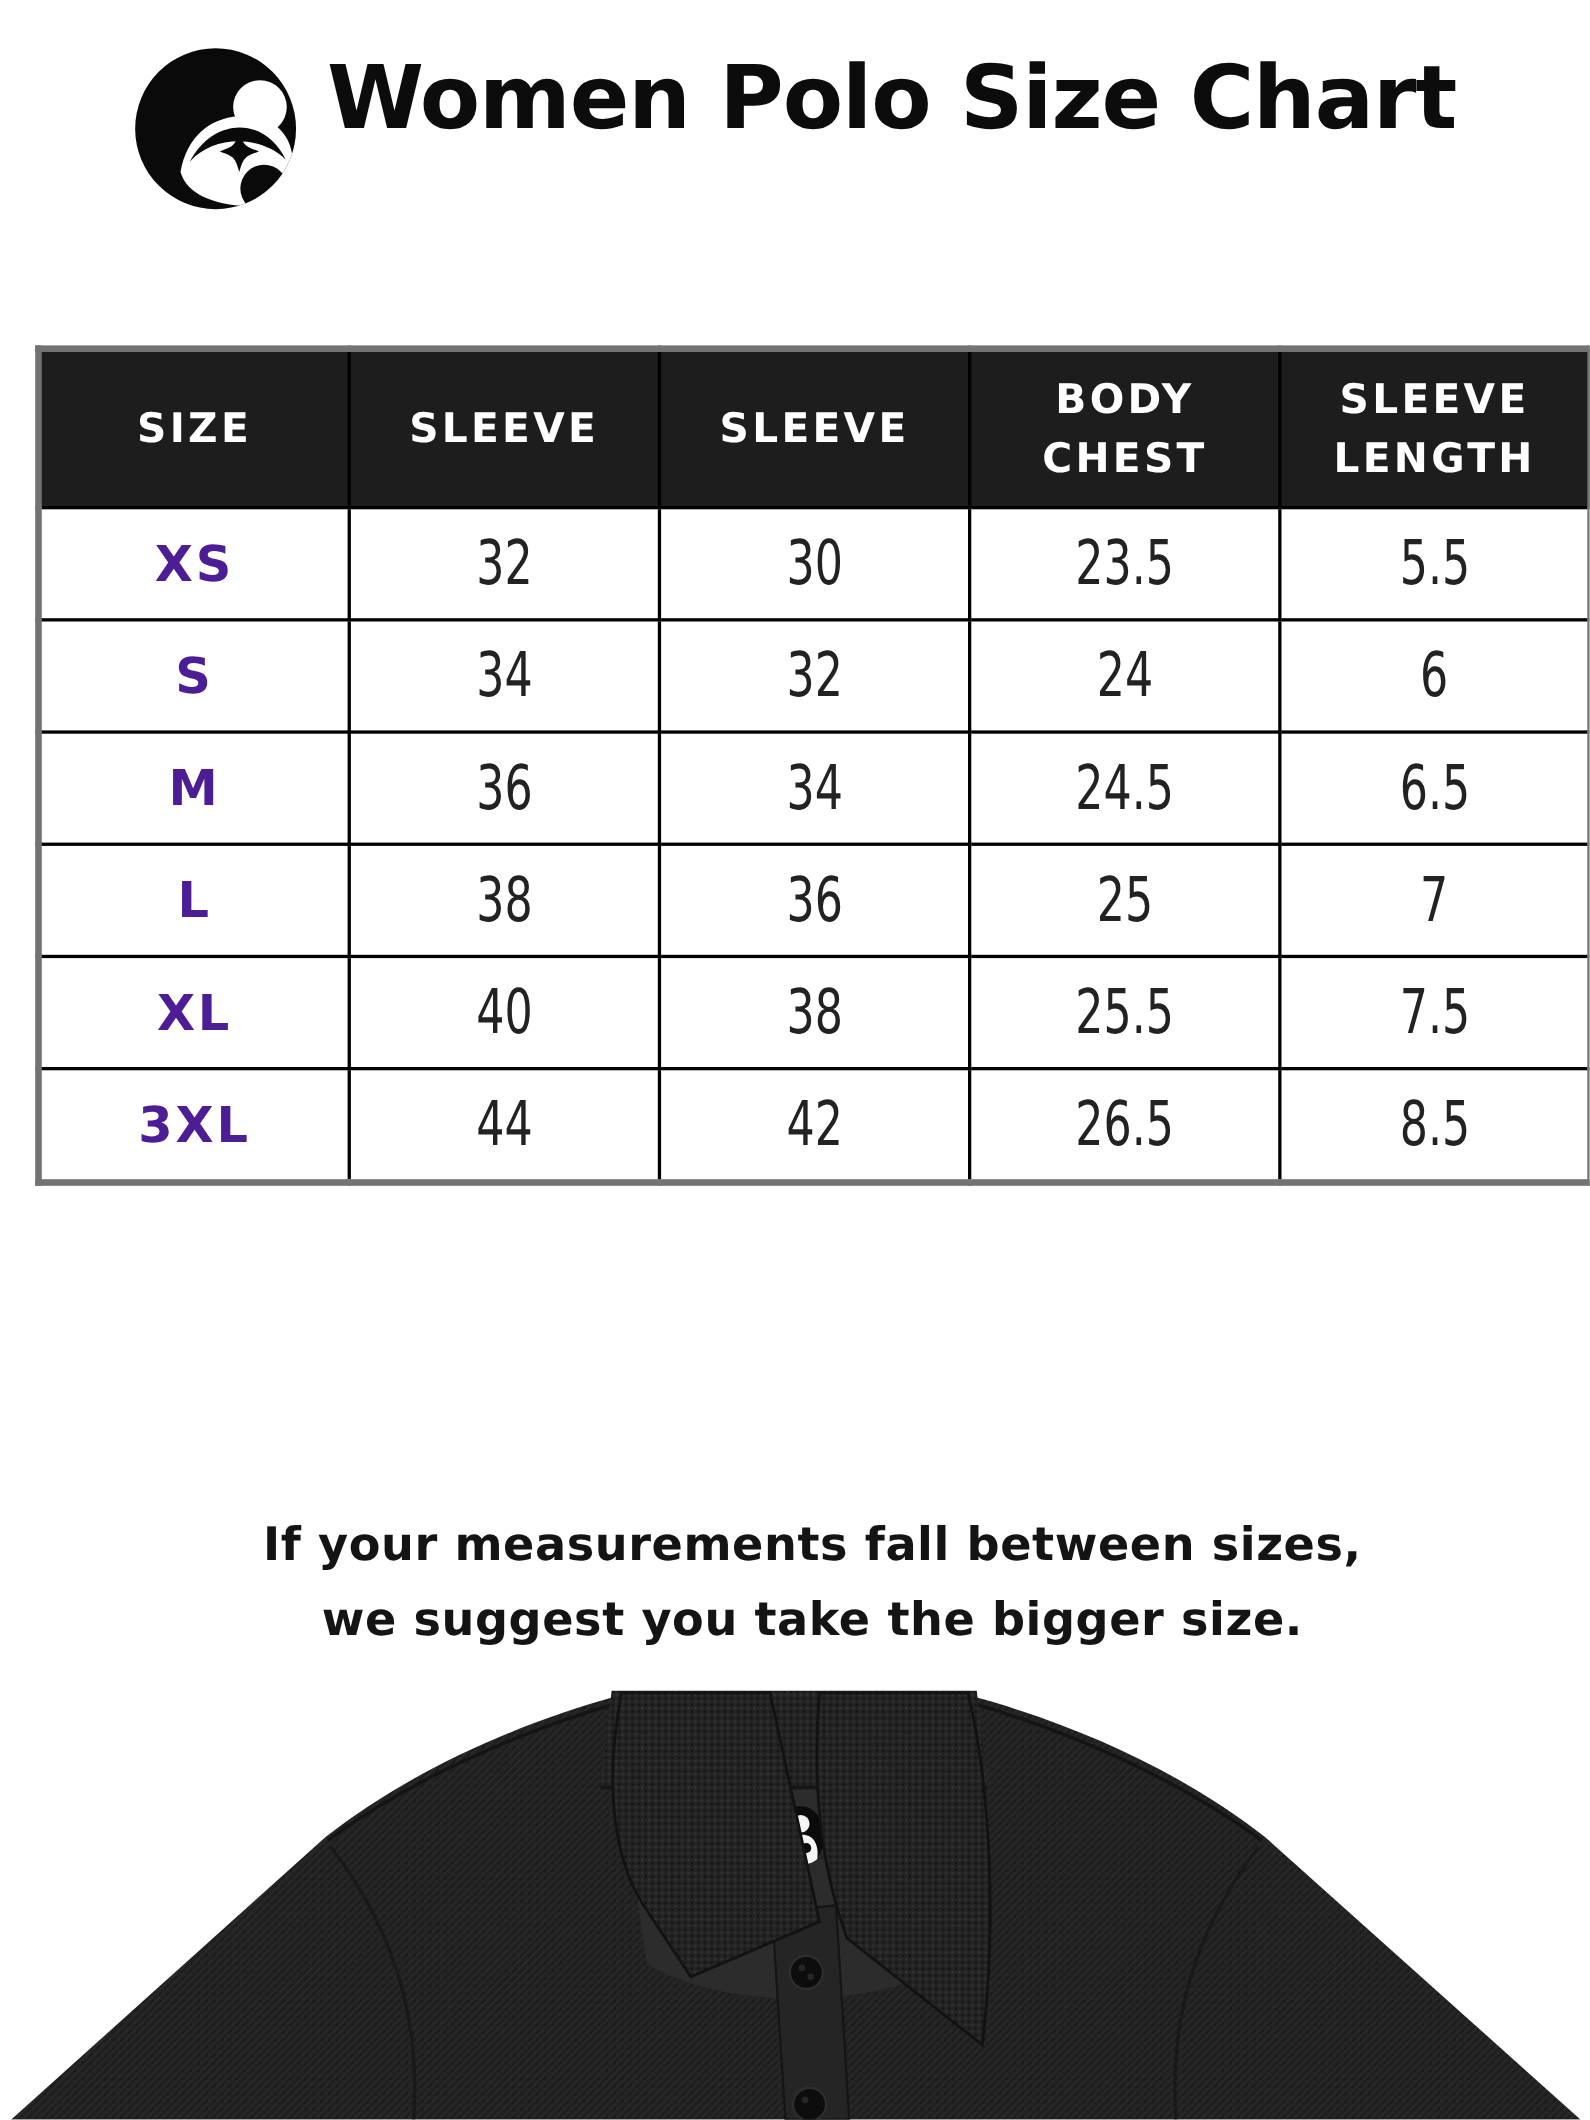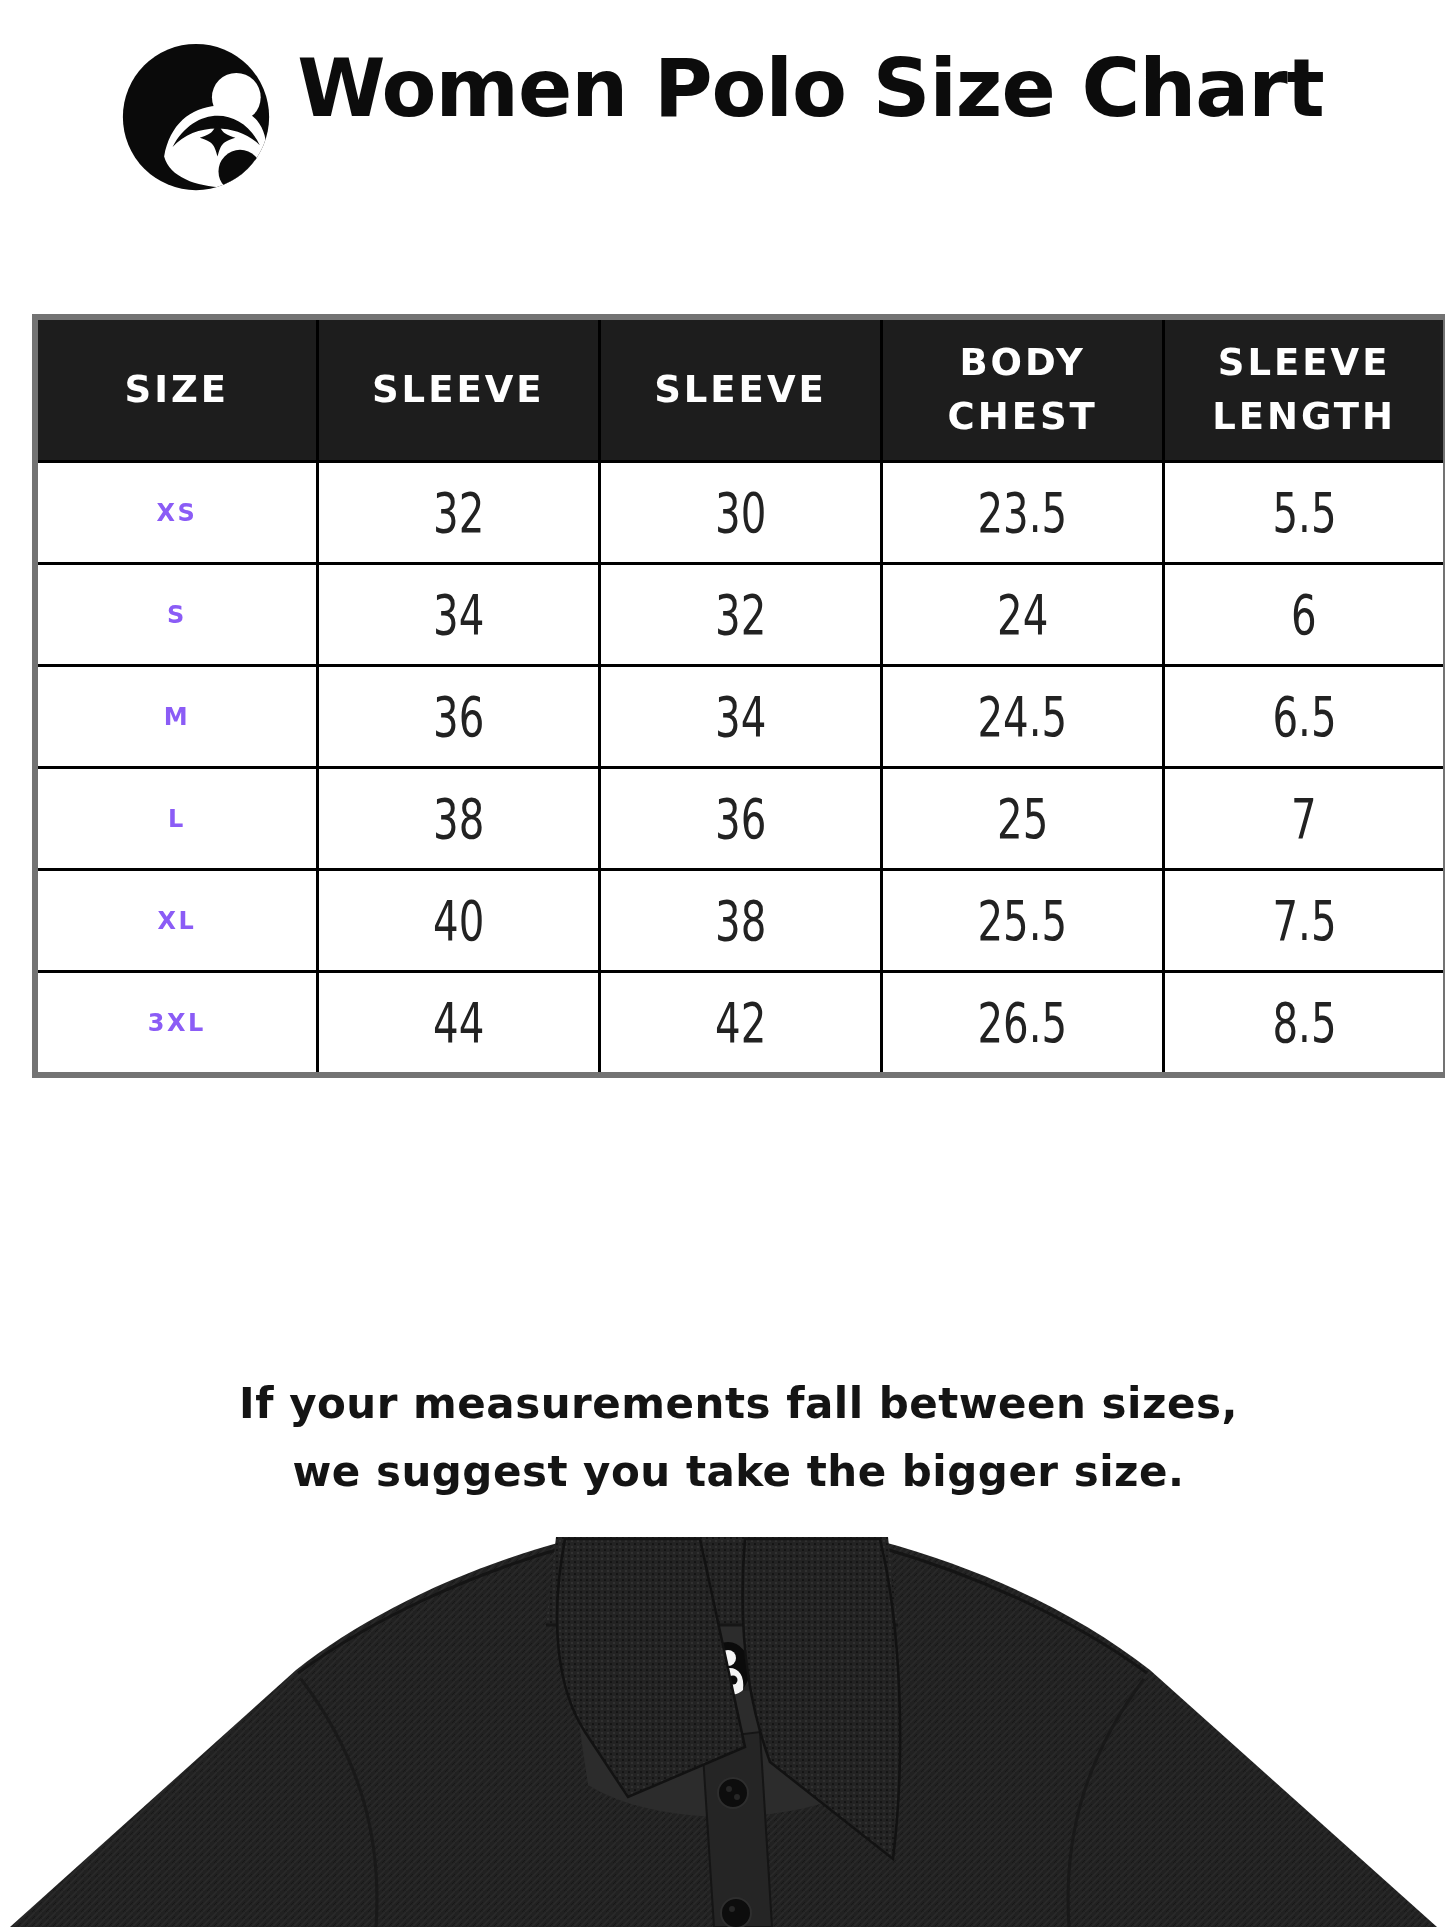--- a/index.html
+++ b/index.html
@@ -24,21 +24,21 @@
     border-collapse:collapse;table-layout:fixed;
     border:6px solid #737373;
   }
   .size-table th,.size-table td{border:3px solid #000;text-align:center;vertical-align:middle;}
   .size-table th{
     background:#1d1d1d;color:#ffffff;
     font-size:37px;font-weight:bold;letter-spacing:3px;
     height:138px;white-space:pre-line;line-height:1.45;
   }
   .size-table td{height:97px;background:#ffffff;}
-  .sz{font-weight:bold;font-size:24px;letter-spacing:2.5px;color:#8b5cf6;}
+  .sz{font-weight:bold;font-size:45px;letter-spacing:2.5px;color:#4c1d95;}
   .num{
     display:inline-block;font-size:56px;font-weight:400;color:#222222;
     transform:scaleX(0.72);
   }
   
   .note{
     position:absolute;top:1370px;left:16px;width:100%;
     text-align:center;font-size:42px;font-weight:bold;color:#141414;
     line-height:1.62;white-space:pre-line;letter-spacing:0.5px;
   }

